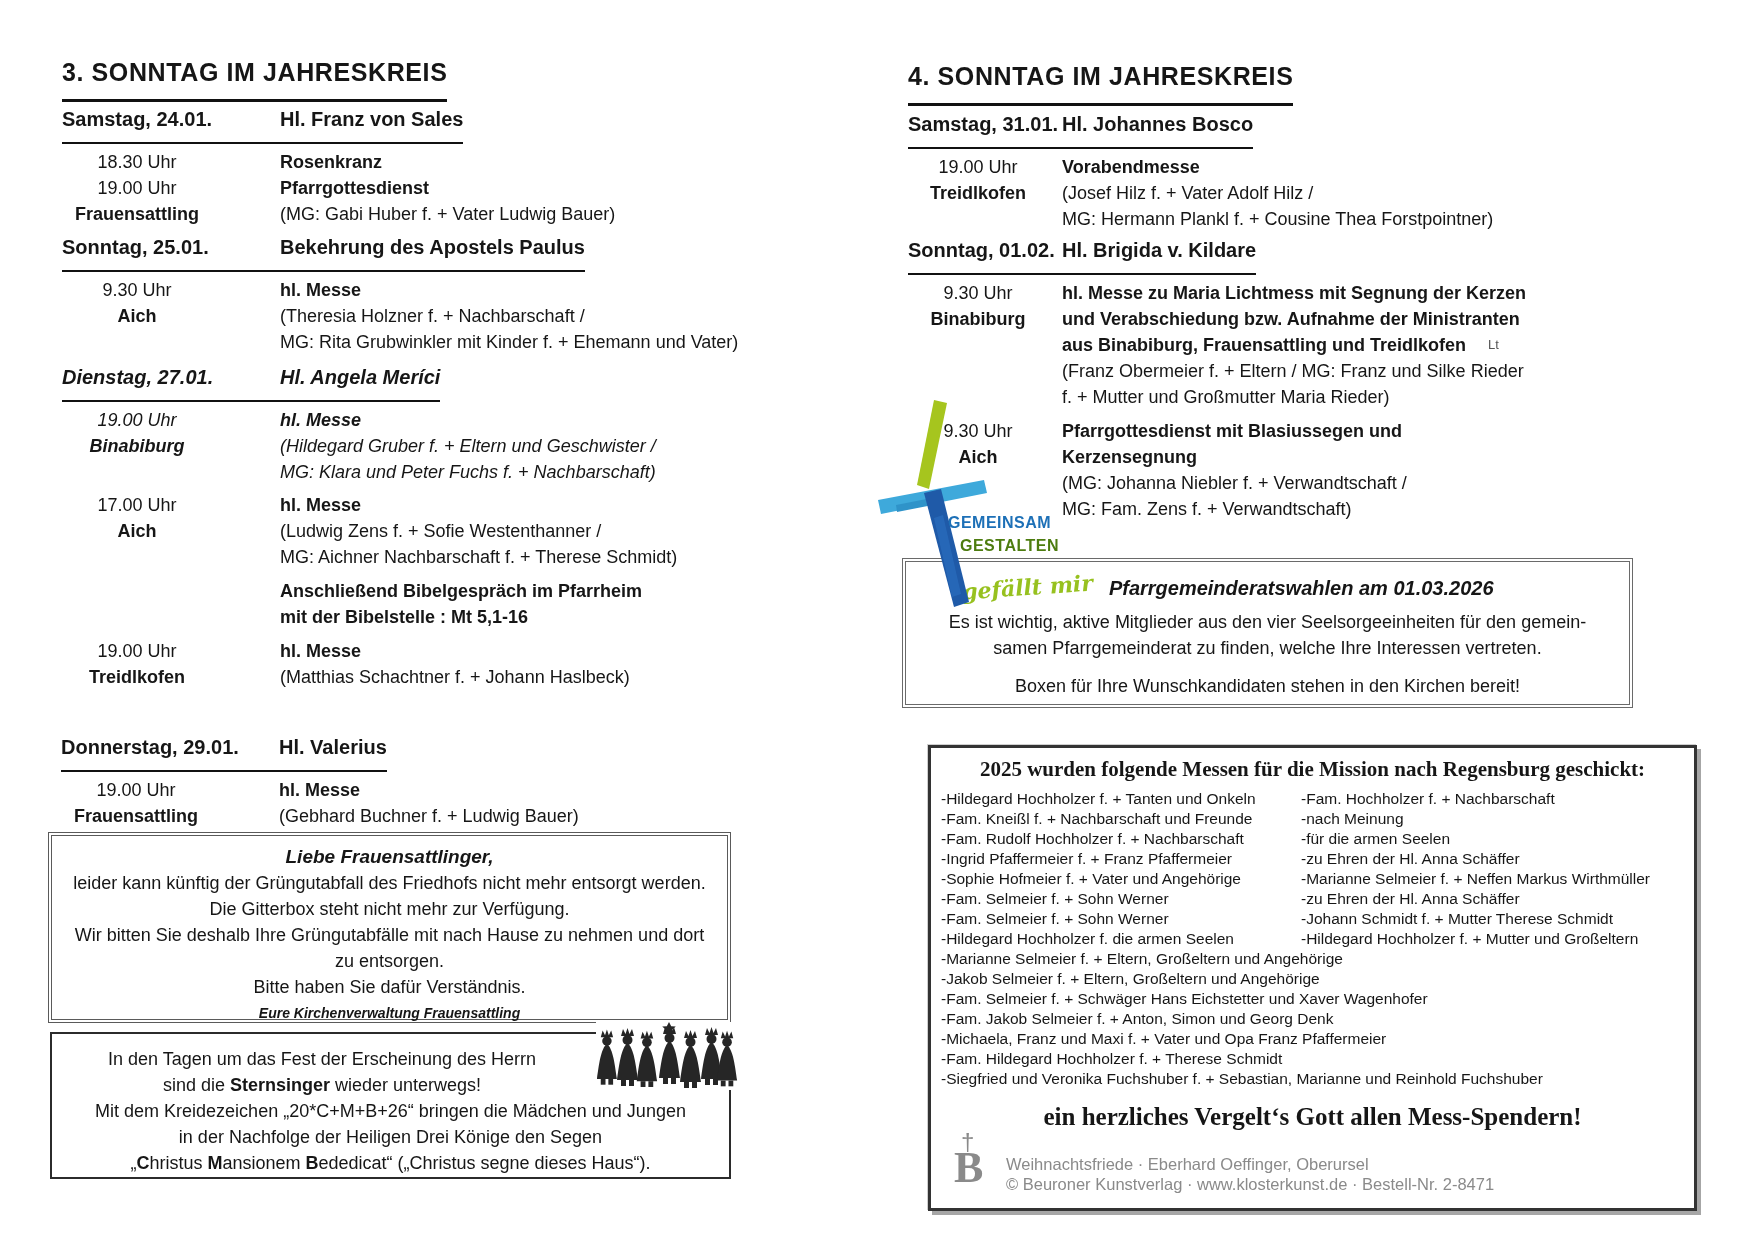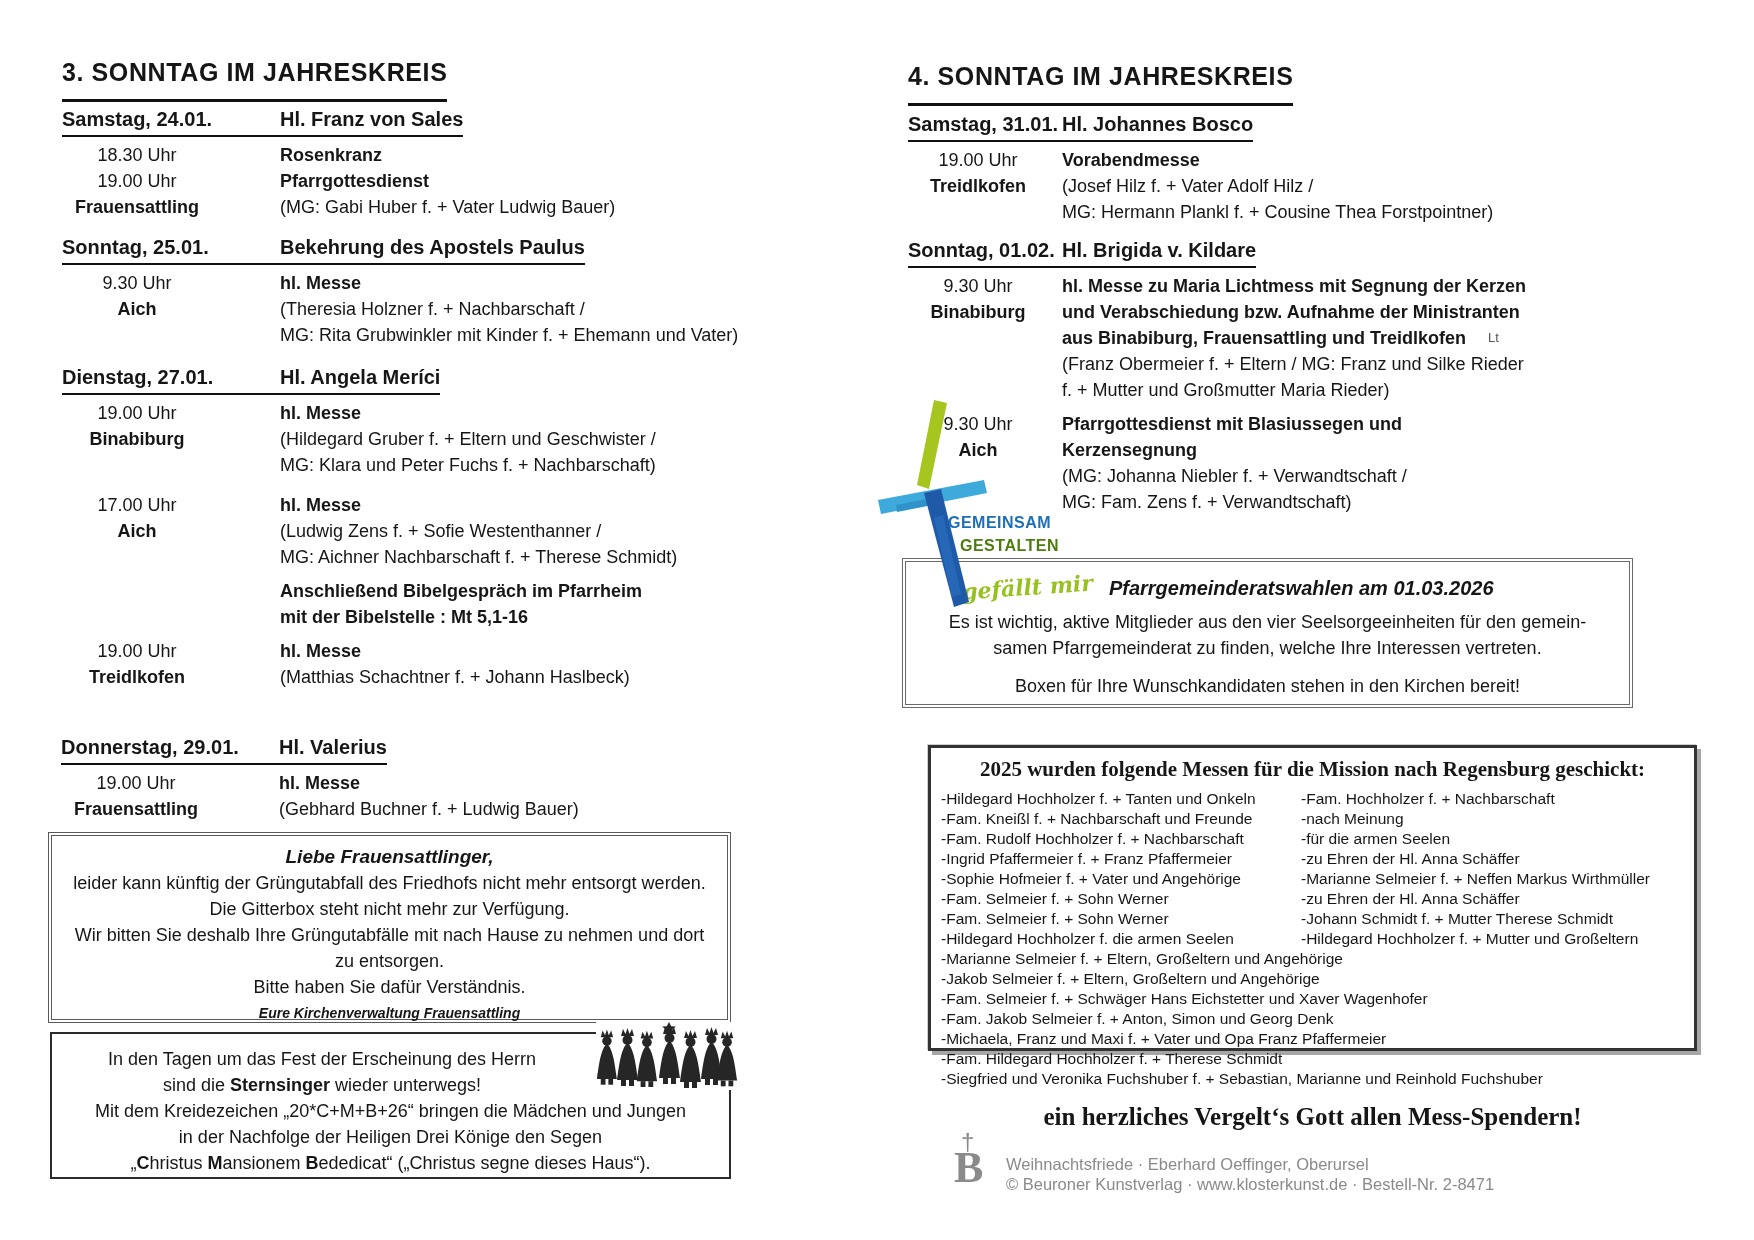--- a/index.html
+++ b/index.html
@@ -2,21 +2,21 @@
 <html><head>
 <meta charset="utf-8">
 <style>
   html,body{margin:0;padding:0;background:#e8e8e8;}
   #sheet{position:relative;width:1754px;height:1240px;background:#ffffff;
          font-family:"Liberation Sans",sans-serif;color:#161616;overflow:hidden;}
   
   .title{position:absolute;font-size:25px;font-weight:bold;letter-spacing:.6px;
          border-bottom:3px solid #111;padding-bottom:12px;white-space:nowrap;}
   .sec{position:absolute;white-space:nowrap;}
-  .shead{display:inline-flex;border-bottom:2px solid #111;padding-bottom:3px;
+  .shead{display:inline-flex;border-bottom:2px solid #111;padding-bottom:10px;
          margin-bottom:5px;font-weight:bold;font-size:20px;line-height:25px;}
   .shead .d{width:218px;flex:none;}
   .shead.r .d{width:154px;}
   .row{display:flex;line-height:26px;font-size:18px;}
   .lbl{width:150px;text-align:center;flex:none;}
   .dsc{margin-left:68px;white-space:nowrap;}
   .row.r .lbl{width:140px;}
   .row.r .dsc{margin-left:14px;}
   .b{font-weight:bold;}
   .note{margin-left:218px;font-weight:bold;font-size:18px;line-height:26px;}
@@ -36,21 +36,21 @@
   
   #box-wahlen{left:902px;top:558px;width:731px;height:150px;border:4px double #6a6a6a;
       font-size:18px;line-height:26px;}
   #box-wahlen .hdr{display:flex;align-items:baseline;padding:12px 0 0 56px;}
   .script-green{font-size:22px;font-weight:bold;font-style:italic;
       font-family:"DejaVu Serif",serif;transform:rotate(-4deg);}
   #box-wahlen .wt{font-size:20px;font-weight:bold;font-style:italic;margin-left:16px;}
   #box-wahlen .c{text-align:center;}
   #box-wahlen .m1{margin-top:8px;}
   #box-wahlen .m2{margin-top:12px;}
-  #box-mission{left:928px;top:745px;width:769px;height:306px;border:3px solid #333;
+  #box-mission{left:928px;top:745px;width:769px;height:466px;border:3px solid #333;
       box-shadow:4px 4px 0 #a6a6a6,-1px -1px 0 #cfcfcf;}
   #box-mission .mt{font-family:"Liberation Serif",serif;font-weight:bold;font-size:21px;
       text-align:center;margin-top:9px;}
   #box-mission .list{margin:7px 0 0 10px;font-size:15.5px;line-height:20px;white-space:nowrap;}
   .mrow{display:flex;}
   .mrow .ml{width:360px;flex:none;}
   #box-mission .closing{font-family:"Liberation Serif",serif;font-weight:bold;font-size:25px;
       text-align:center;margin-top:14px;}
   
   #cross-logo{position:absolute;left:872px;top:396px;z-index:4;}
@@ -101,21 +101,21 @@
     <div class="row">
         <span class="lbl b">Aich</span>
         <span class="dsc">(Theresia Holzner f. + Nachbarschaft /</span>
       </div>
     <div class="row">
         <span class="lbl"></span>
         <span class="dsc">MG: Rita Grubwinkler mit Kinder f. + Ehemann und Vater)</span>
       </div>
   </div>
 
-  <div class="sec" style="left:62px;top:365px;">
+  <div class="sec" style="left:62px;top:365px;font-style:italic;">
     <div class="shead">
       <span class="d">Dienstag, 27.01.</span>
       <span>Hl. Angela Meríci</span>
     </div>
     <div class="row">
         <span class="lbl">19.00 Uhr</span>
         <span class="dsc b">hl. Messe</span>
       </div>
     <div class="row">
         <span class="lbl b">Binabiburg</span>

